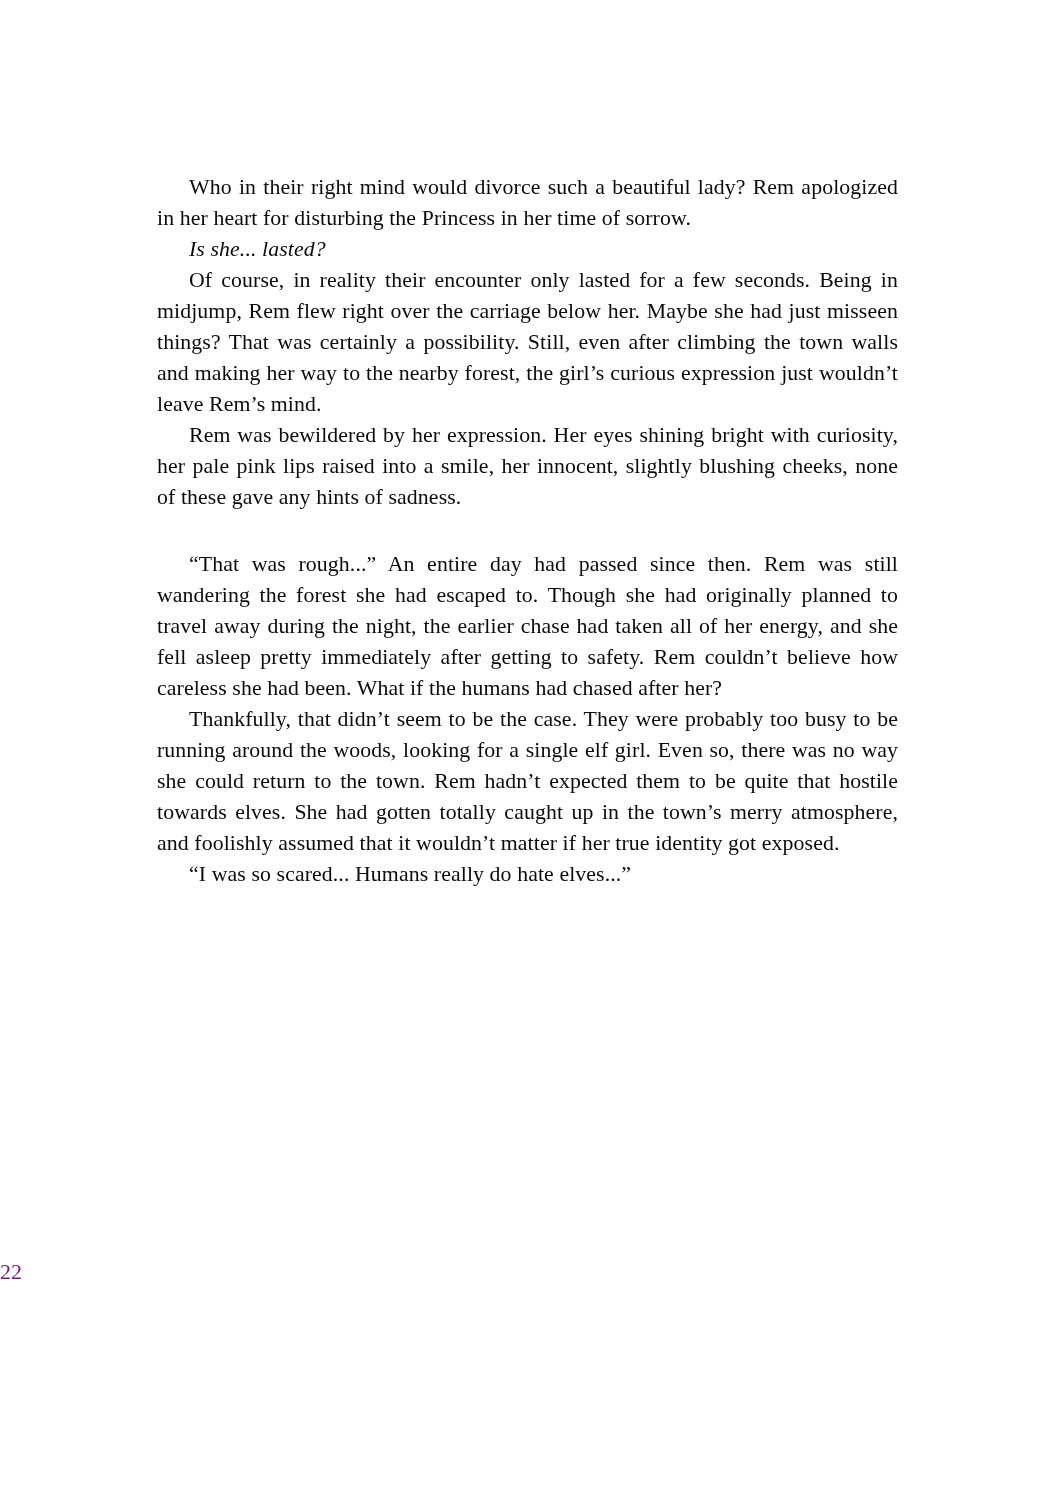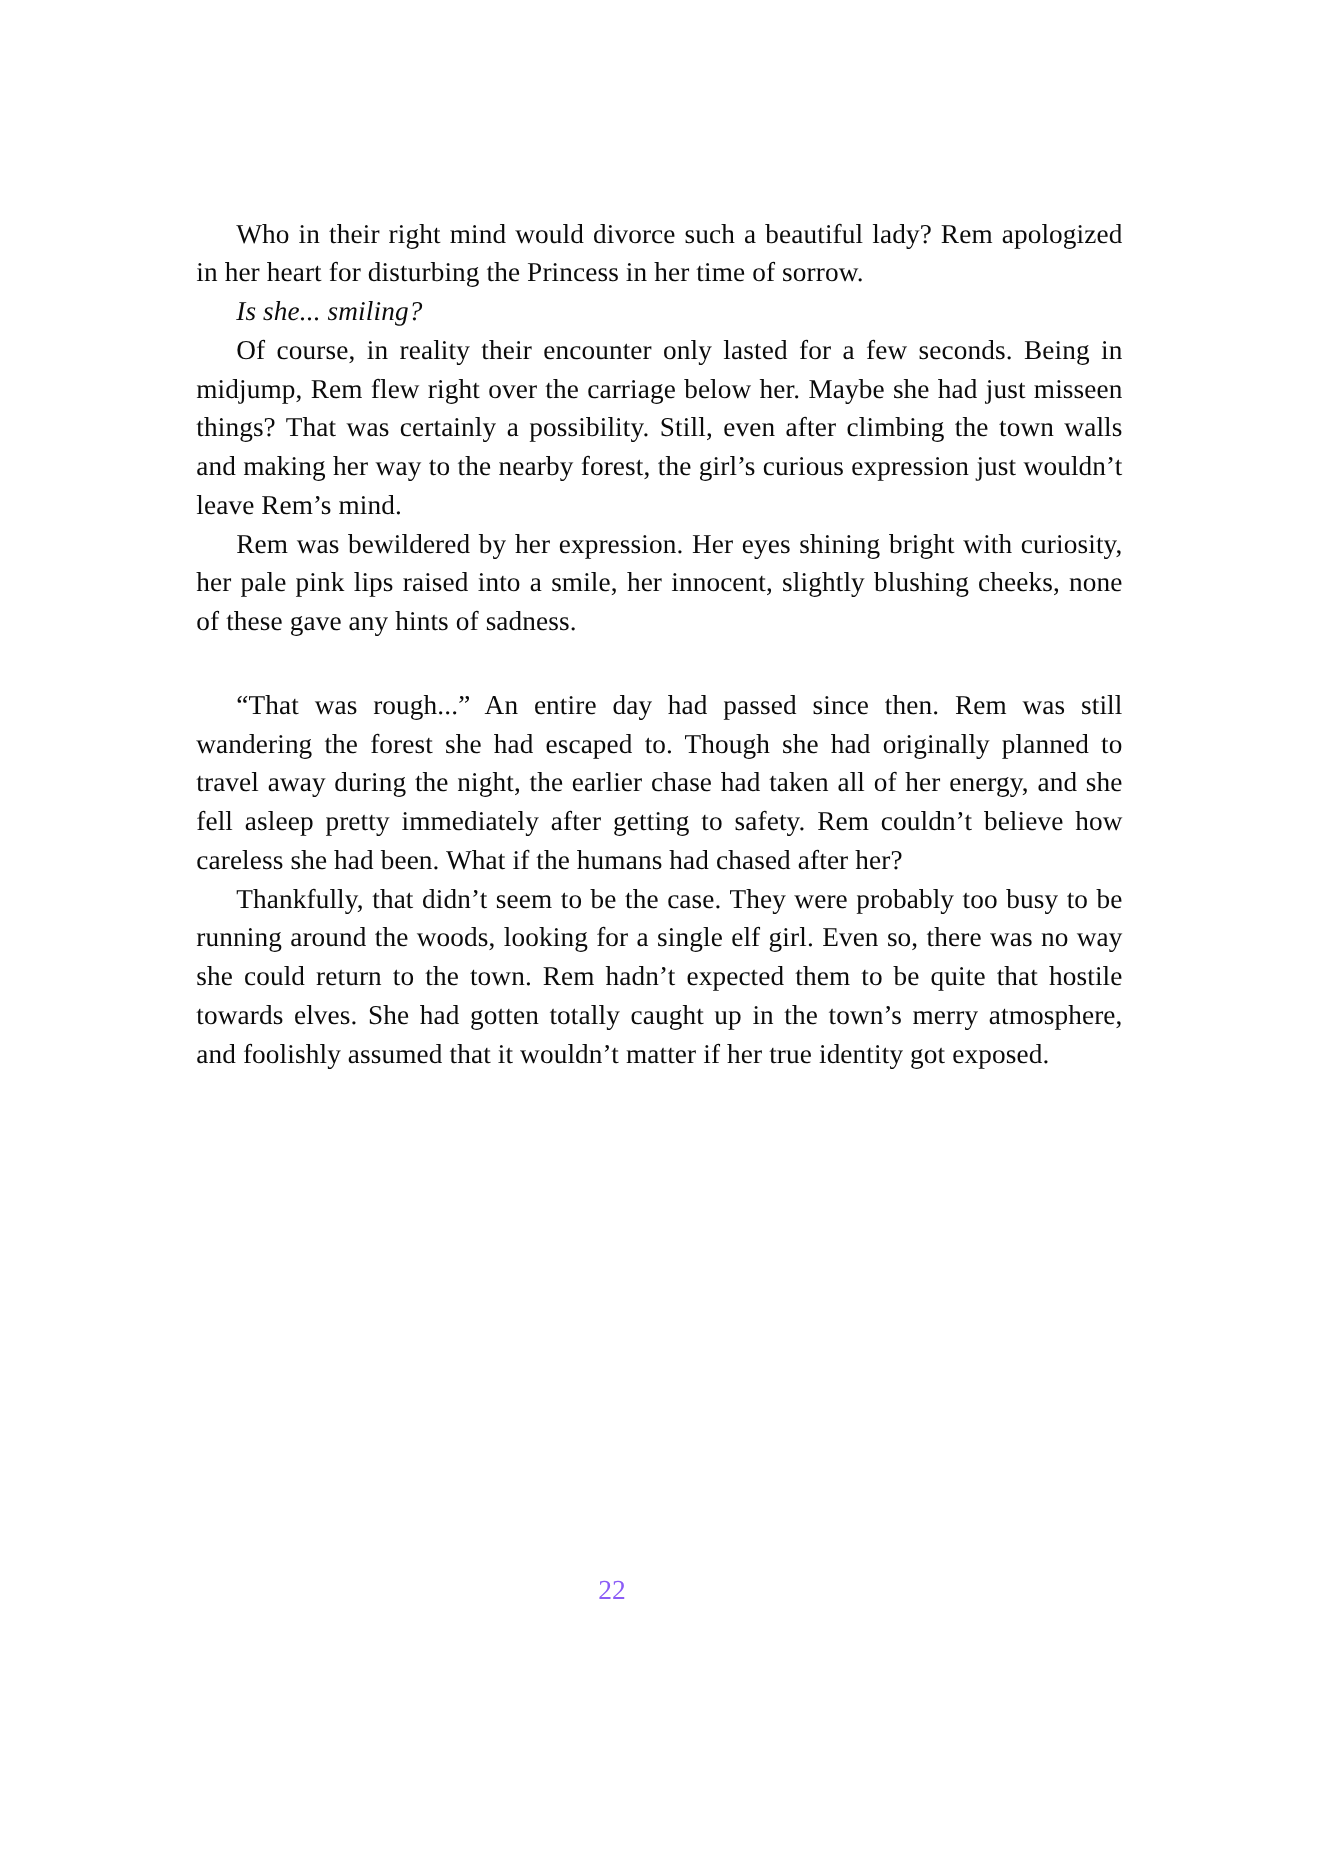--- a/index.html
+++ b/index.html
@@ -35,32 +35,33 @@
       margin-top: 36px;
     }
     .text-block p.italic {
       font-style: italic;
     }
     .folio {
       position: absolute;
       top: 1256px;
       left: 0;
       width: 100%;
-      text-align: center;
+      text-align: left;
       font-size: 22px;
       line-height: 31px;
-      color: #8b5cf6;
+      color: #701a75;
     }
   </style>
 </head>
 <body>
 
 <div class="book-page">
   <div class="text-block">
       <p class="">Who in their right mind would divorce such a beautiful lady? Rem apologized in her heart for disturbing the Princess in her time of sorrow.</p>
-      <p class="italic ">Is she... smiling?</p>
+      <p class="italic ">Is she... lasted?</p>
       <p class="">Of course, in reality their encounter only lasted for a few seconds. Being in midjump, Rem flew right over the carriage below her. Maybe she had just misseen things? That was certainly a possibility. Still, even after climbing the town walls and making her way to the nearby forest, the girl’s curious expression just wouldn’t leave Rem’s mind.</p>
       <p class="">Rem was bewildered by her expression. Her eyes shining bright with curiosity, her pale pink lips raised into a smile, her innocent, slightly blushing cheeks, none of these gave any hints of sadness.</p>
       <p class="space-before">“That was rough...” An entire day had passed since then. Rem was still wandering the forest she had escaped to. Though she had originally planned to travel away during the night, the earlier chase had taken all of her energy, and she fell asleep pretty immediately after getting to safety. Rem couldn’t believe how careless she had been. What if the humans had chased after her?</p>
       <p class="">Thankfully, that didn’t seem to be the case. They were probably too busy to be running around the woods, looking for a single elf girl. Even so, there was no way she could return to the town. Rem hadn’t expected them to be quite that hostile towards elves. She had gotten totally caught up in the town’s merry atmosphere, and foolishly assumed that it wouldn’t matter if her true identity got exposed.</p>
+      <p class="">“I was so scared... Humans really do hate elves...”</p>
     </div>
   <div class="folio">22</div>
 </div>
 
 </body></html>

